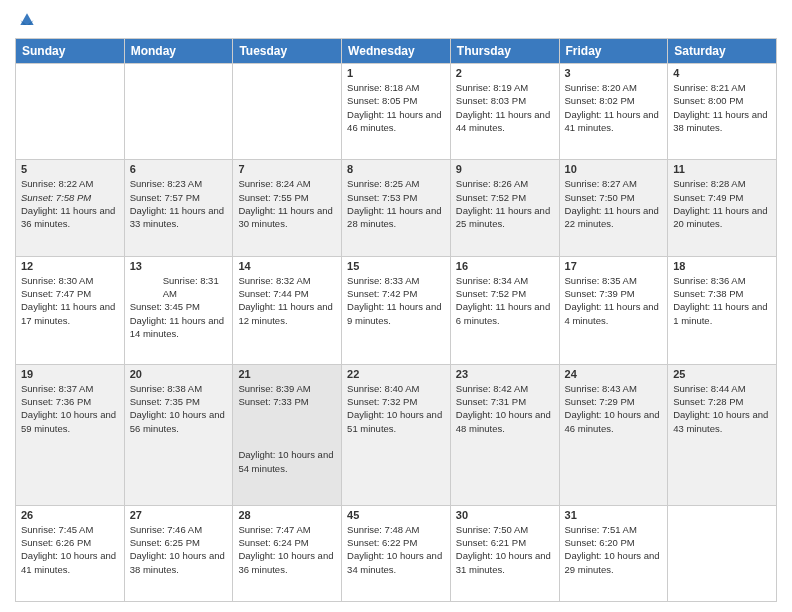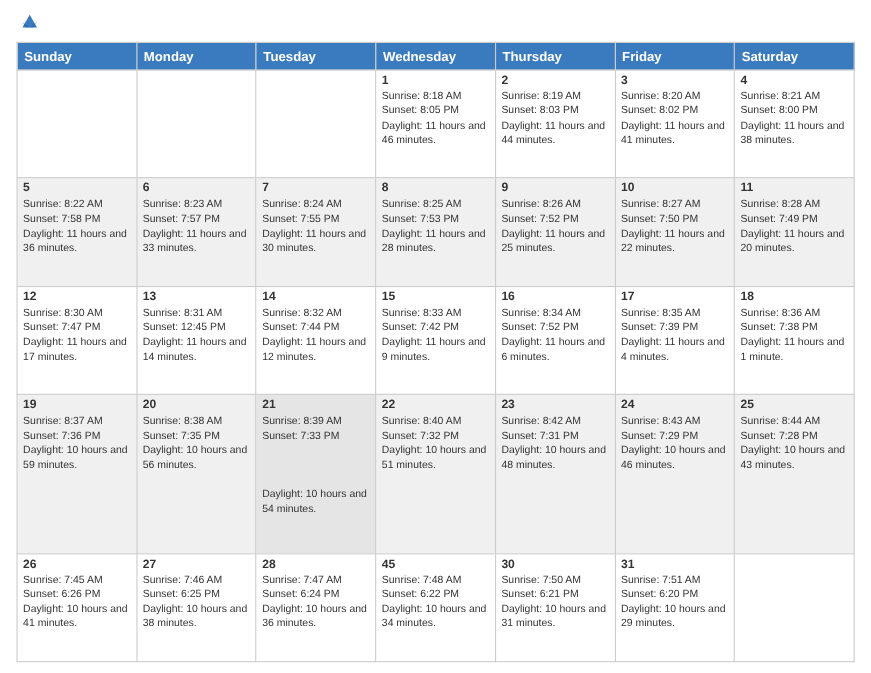--- a/index.html
+++ b/index.html
@@ -172,21 +172,21 @@
               <span style="display: block;">Sunset: 8:00 PM</span>
               <span style="display: block;">Daylight: 11 hours and 38 minutes.</span>
             </div>
           </td>
         </tr>
         <tr>
           <td style="background-color: rgb(240, 240, 240);">
             <span class="day-number">5</span>
             <div class="day-info">
               <span style="display: block;">Sunrise: 8:22 AM</span>
-              <span style="display: block;">Sunset: 7:58 PM</span>
+              <span style="display: block; font-style: italic;">Sunset: 7:58 PM</span>
               <span style="display: block;">Daylight: 11 hours and 36 minutes.</span>
             </div>
           </td>
           <td style="background-color: rgb(240, 240, 240);">
             <span class="day-number">6</span>
             <div class="day-info">
               <span style="display: block;">Sunrise: 8:23 AM</span>
               <span style="display: block;">Sunset: 7:57 PM</span>
               <span style="display: block;">Daylight: 11 hours and 33 minutes.</span>
             </div>
@@ -237,22 +237,22 @@
             <span class="day-number">12</span>
             <div class="day-info">
               <span style="display: block;">Sunrise: 8:30 AM</span>
               <span style="display: block;">Sunset: 7:47 PM</span>
               <span style="display: block;">Daylight: 11 hours and 17 minutes.</span>
             </div>
           </td>
           <td style="background-color: rgb(255, 255, 255);">
             <span class="day-number">13</span>
             <div class="day-info">
-              <span style="display: block;">Sunrise: 8:31 AM</span>
-              <span style="display: block;">Sunset: 12:45 PM</span>
+              <span style="display: block; margin-left: 33px;">Sunrise: 8:31 AM</span>
+              <span style="display: block;">Sunset: 3:45 PM</span>
               <span style="display: block;">Daylight: 11 hours and 14 minutes.</span>
             </div>
           </td>
           <td style="background-color: rgb(255, 255, 255);">
             <span class="day-number">14</span>
             <div class="day-info">
               <span style="display: block;">Sunrise: 8:32 AM</span>
               <span style="display: block;">Sunset: 7:44 PM</span>
               <span style="display: block;">Daylight: 11 hours and 12 minutes.</span>
             </div>

